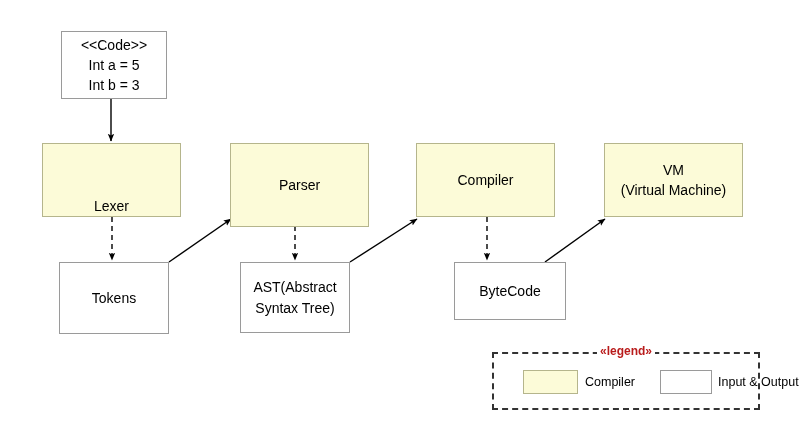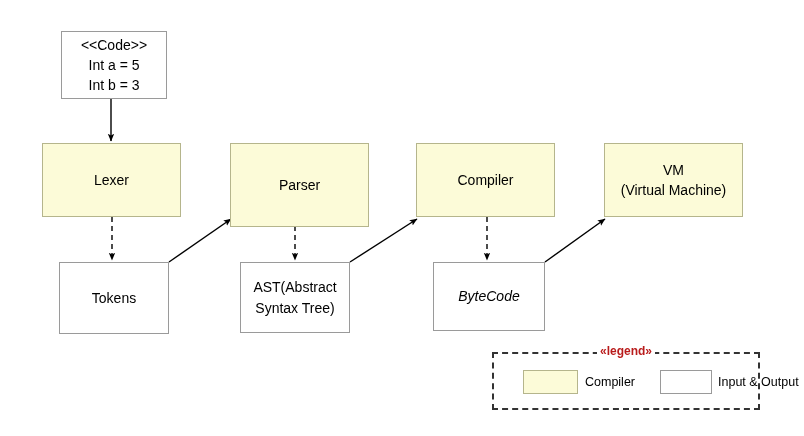--- a/index.html
+++ b/index.html
@@ -97,41 +97,41 @@
         <line x1="545" y1="262" x2="605" y2="219" stroke="#000000" stroke-width="1.4" marker-end="url(#arrowhead)"></line>
       </g>
   </svg>
 
   <div id="node-layer">
       <div class="node" style="left: 61px; top: 31px; width: 106px; height: 68px;">
         <span class="txt">&lt;&lt;Code&gt;&gt;
 Int a = 5
 Int b = 3</span>
       </div>
-      <div class="node component" style="left: 42px; top: 143px; width: 139px; height: 74px;">
+      <div class="node component" style="left: 42px; top: 143px; width: 139px; height: 74px; align-items: flex-end;">
         <span class="txt">Lexer</span>
       </div>
       <div class="node component" style="left: 230px; top: 143px; width: 139px; height: 84px;">
         <span class="txt">Parser</span>
       </div>
       <div class="node component" style="left: 416px; top: 143px; width: 139px; height: 74px; text-align: right;">
         <span class="txt">Compiler</span>
       </div>
       <div class="node component" style="left: 604px; top: 143px; width: 139px; height: 74px;">
         <span class="txt">VM
 (Virtual Machine)</span>
       </div>
       <div class="node" style="left: 59px; top: 262px; width: 110px; height: 72px;">
         <span class="txt">Tokens</span>
       </div>
       <div class="node" style="left: 240px; top: 262px; width: 110px; height: 71px;">
         <span class="txt">AST(Abstract
 Syntax Tree)</span>
       </div>
-      <div class="node" style="left: 433px; top: 262px; width: 112px; height: 69px; font-style: italic;">
+      <div class="node" style="left: 454px; top: 262px; width: 112px; height: 58px;">
         <span class="txt">ByteCode</span>
       </div>
     </div>
 
   <div id="legend-box" style="left: 492px; top: 352px; width: 268px; height: 58px;"></div>
   <div id="legend-title" style="left: 626px; top: 344px; transform: translateX(-50%);">«legend»</div>
   <div id="legend-items">
       <div class="legend-swatch component" style="left: 523px; top: 370px; width: 55px; height: 24px;"></div>
       <div class="legend-label" style="left: 585px; top: 375px;">Compiler</div>
       <div class="legend-swatch" style="left: 660px; top: 370px; width: 52px; height: 24px;"></div>

